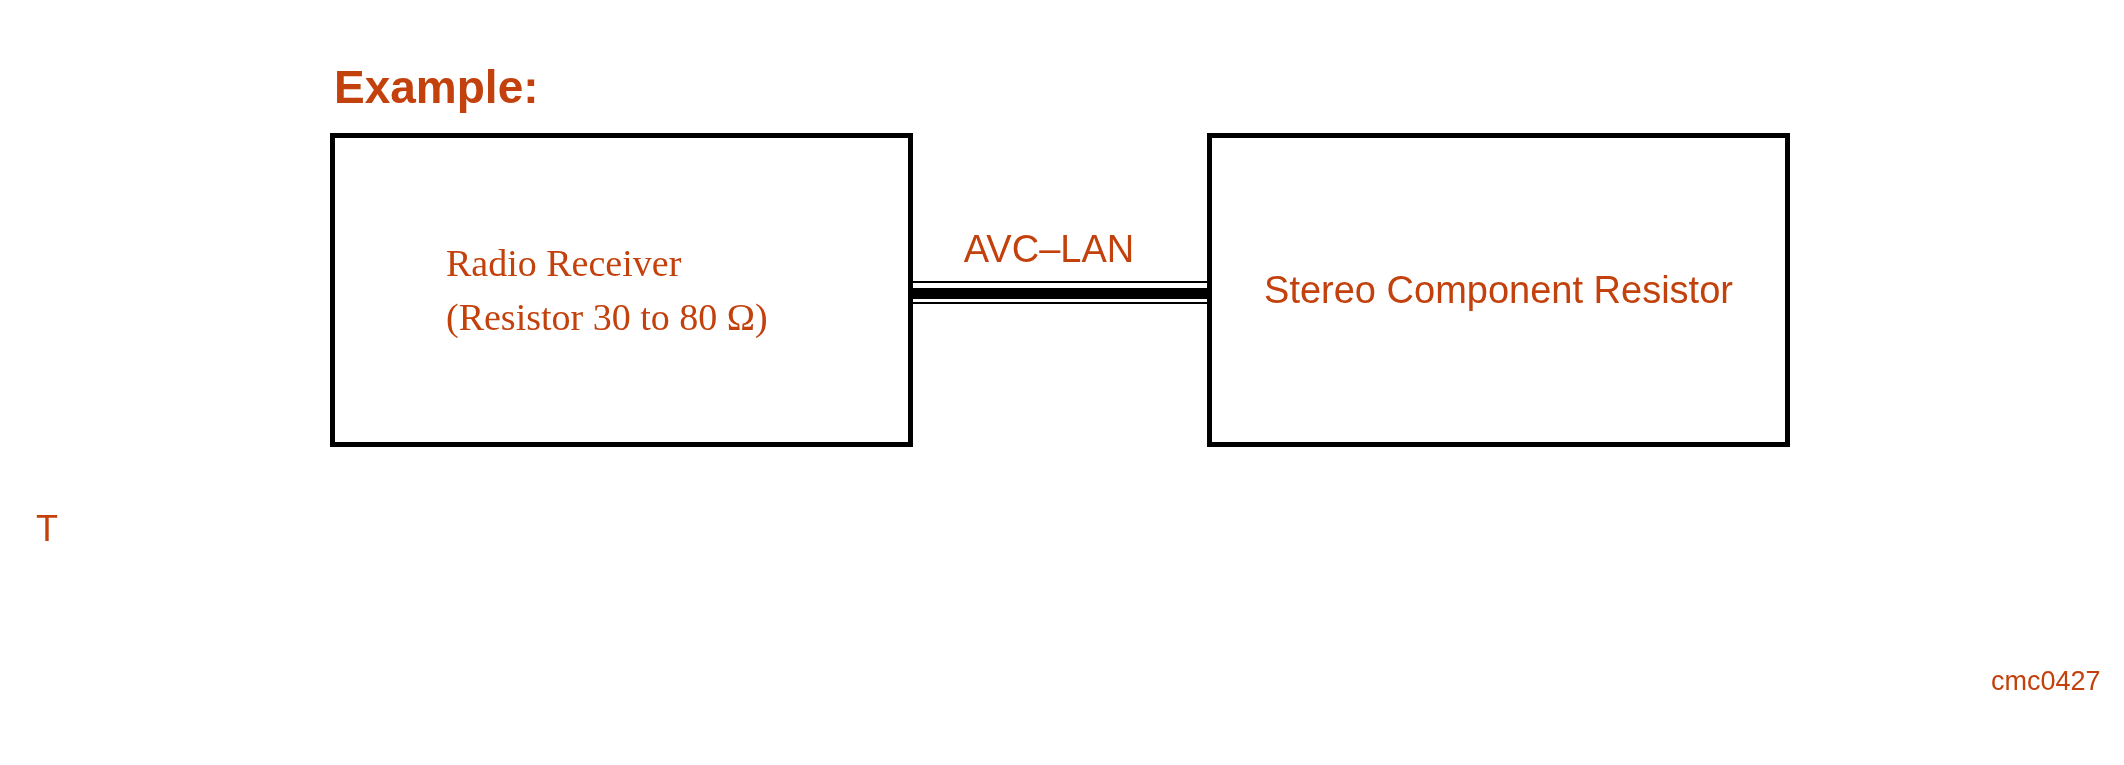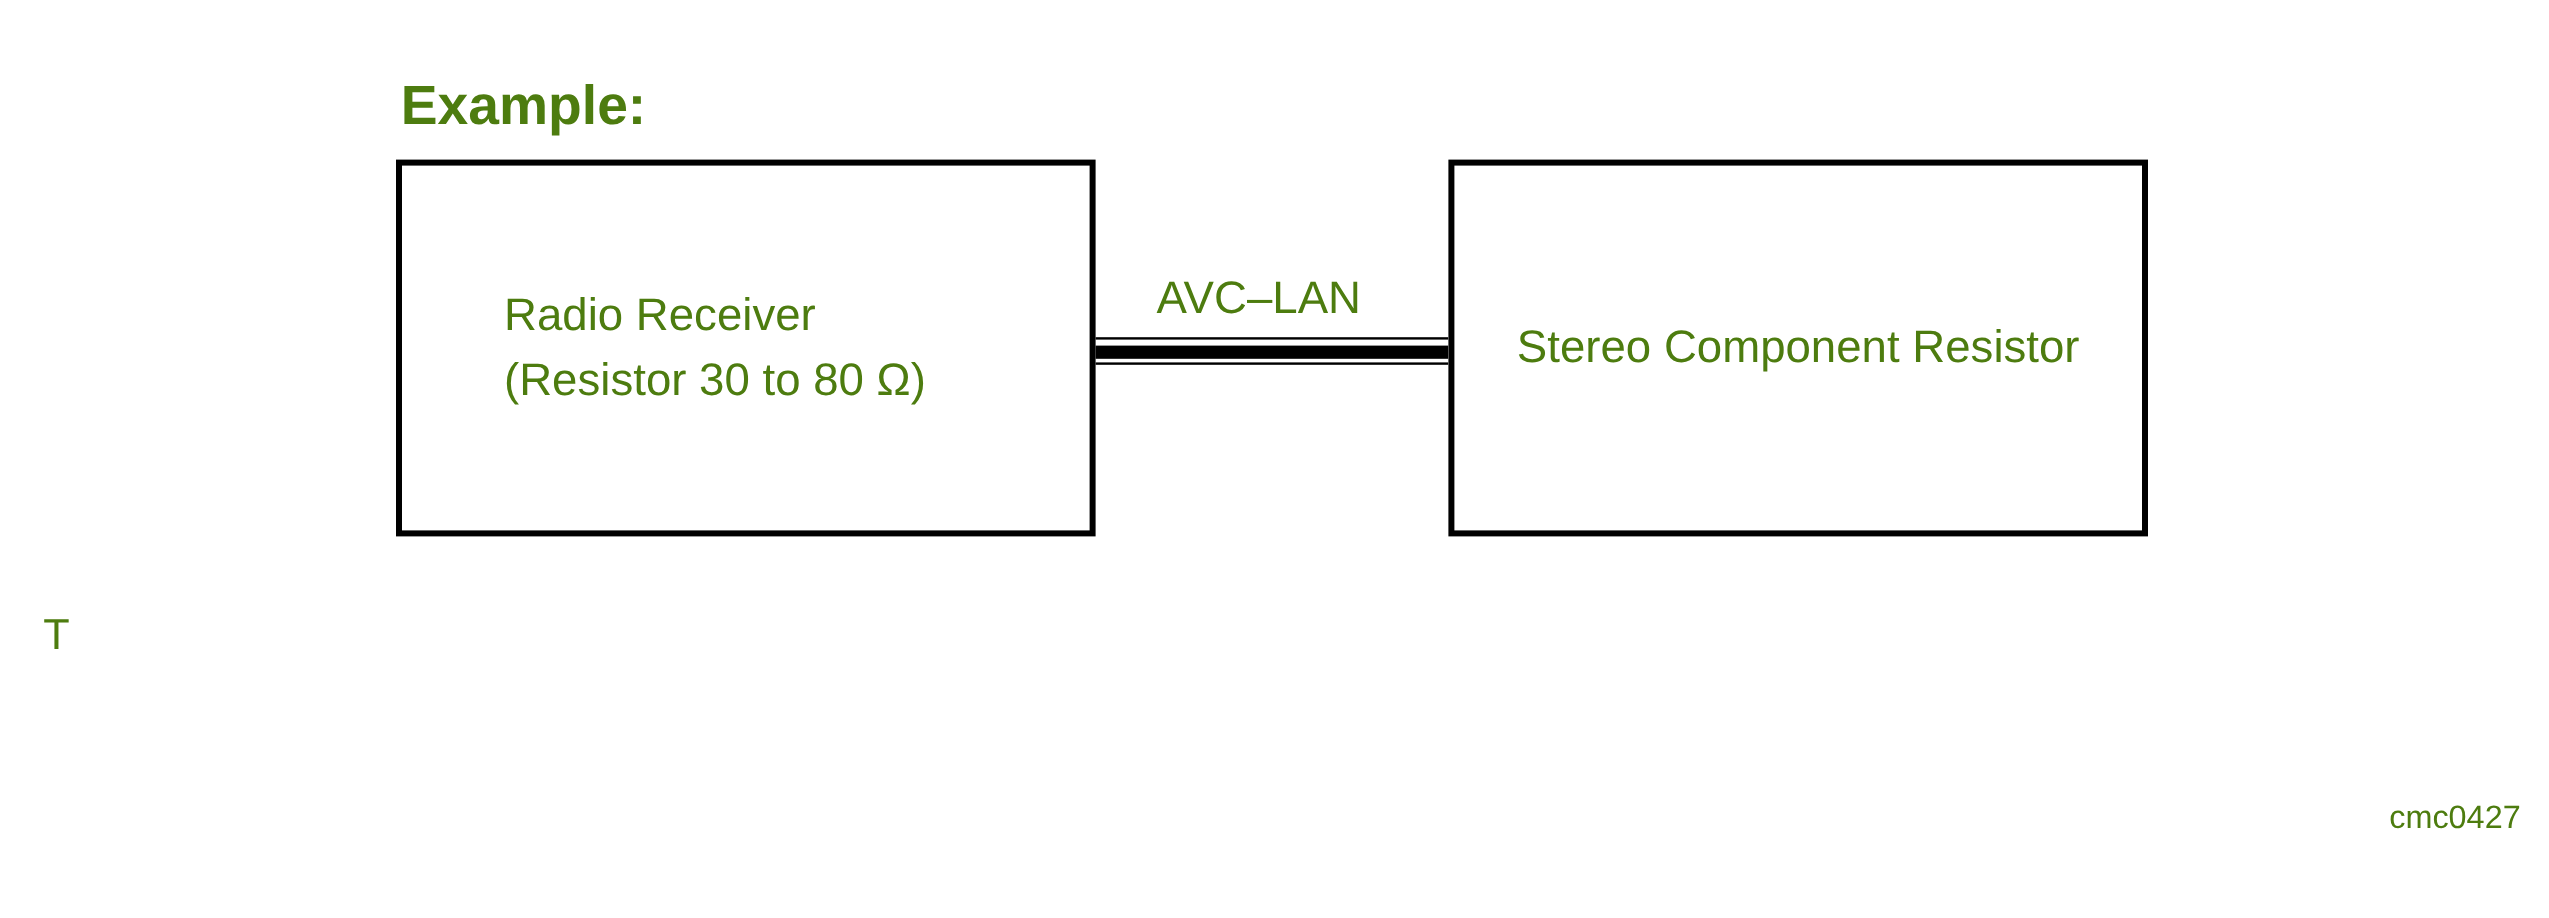--- a/index.html
+++ b/index.html
@@ -6,21 +6,21 @@
     margin: 0;
     padding: 0;
     background: #ffffff;
   }
   .canvas {
     position: relative;
     width: 2124px;
     height: 765px;
     background: #ffffff;
     font-family: "Liberation Sans", "DejaVu Sans", sans-serif;
-    color: #4d7c0f;
+    color: #c2410c;
     overflow: hidden;
   }
   .heading {
     position: absolute;
     left: 334px;
     top: 64px;
     font-size: 46px;
     line-height: 46px;
     font-weight: bold;
     white-space: nowrap;
@@ -34,24 +34,25 @@
     box-sizing: border-box;
     display: flex;
     align-items: center;
     background: #ffffff;
   }
   .box-left {
     left: 330px;
     justify-content: flex-start;
   }
   .box-left .box-text {
-    padding-left: 85px;
+    padding-left: 111px;
     font-size: 38px;
     line-height: 54px;
     white-space: nowrap;
+    font-family: Liberation Serif, serif;
   }
   .box-right {
     left: 1207px;
     justify-content: center;
   }
   .box-right .box-text {
     font-size: 38px;
     line-height: 54px;
     white-space: nowrap;
     text-align: center;

